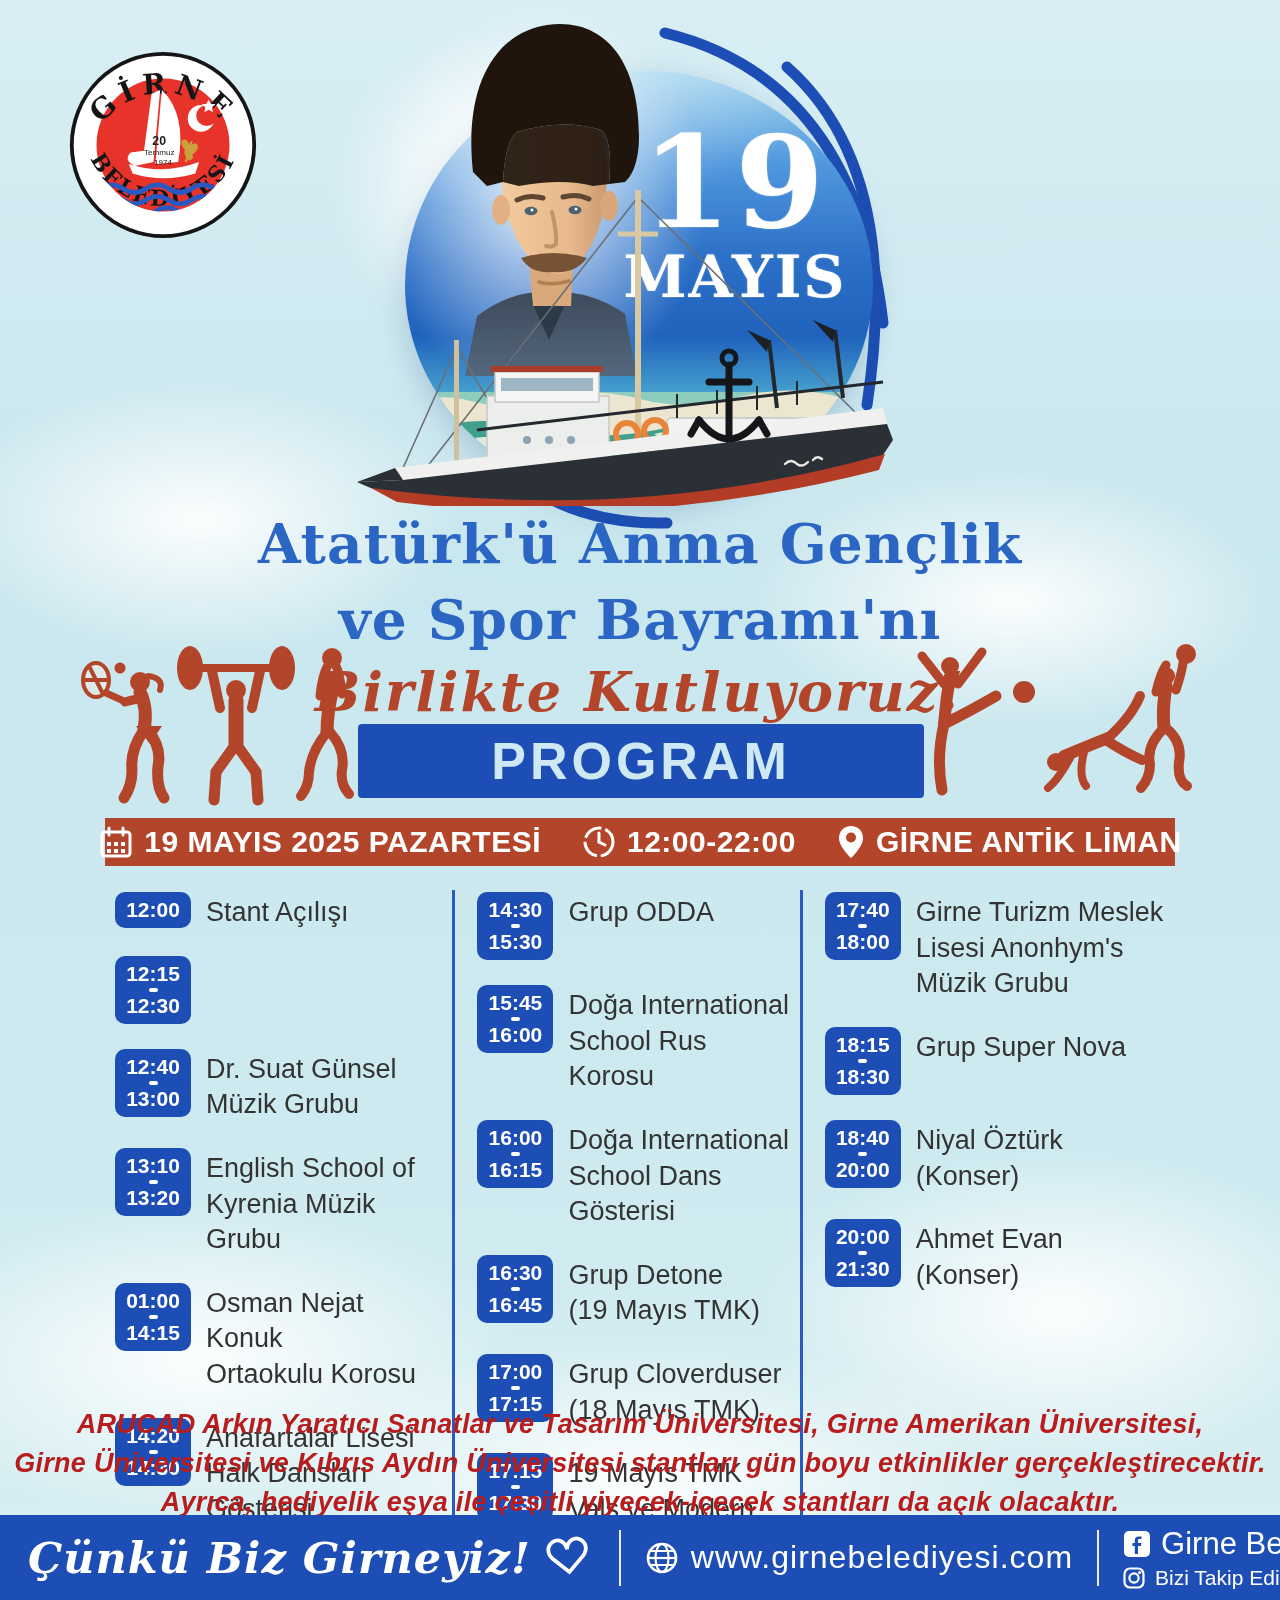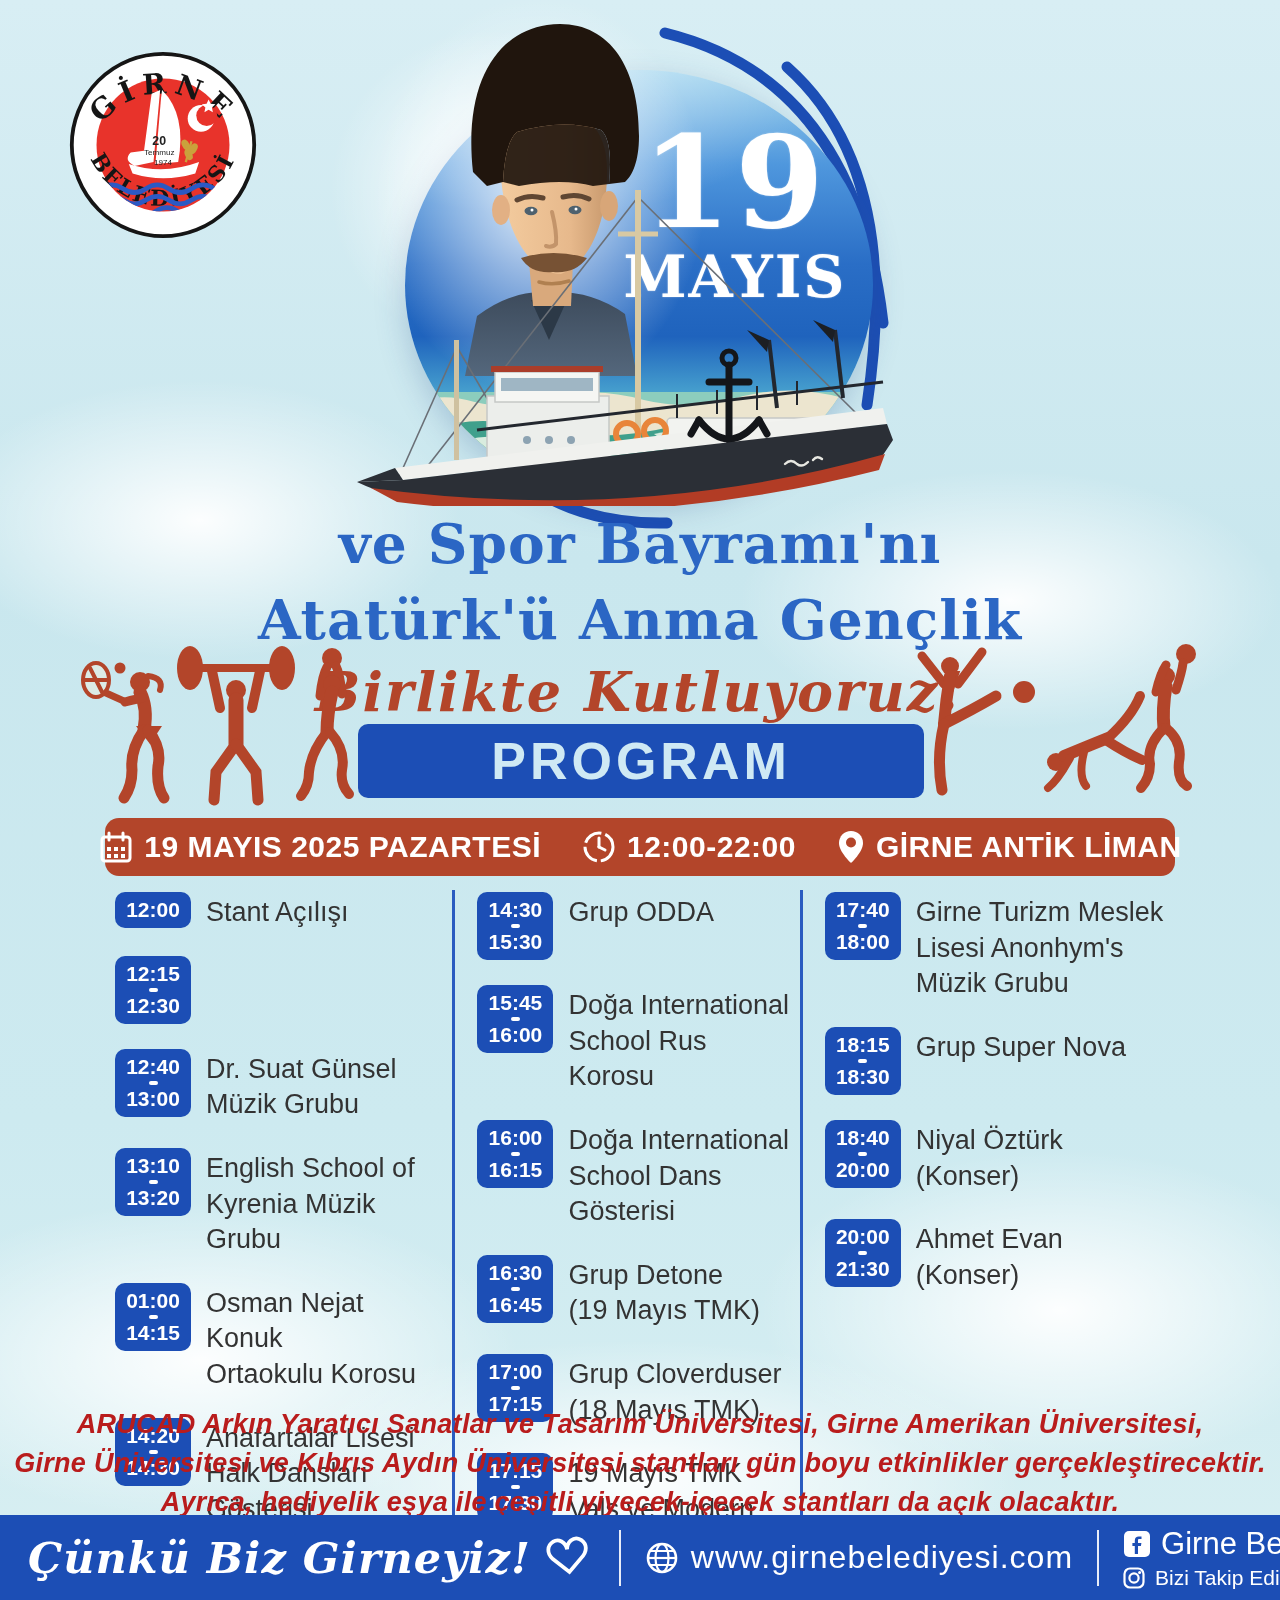--- a/index.html
+++ b/index.html
@@ -35,26 +35,26 @@
     font-family:"DejaVu Serif",serif;font-weight:700;}
   .title .line{font-size:55px;line-height:1.38;letter-spacing:1px;}
   .subtitle{position:absolute;left:0;top:660px;width:100%;text-align:center;color:#b3452a;
     font-family:"DejaVu Serif",serif;font-style:italic;font-weight:700;font-size:54px;letter-spacing:2px;}
 
   .sil{position:absolute;width:312px;height:172px;}
   .sil-left{left:68px;top:638px;}
   .sil-right{left:898px;top:638px;}
 
   
-  .program-btn{position:absolute;left:358px;top:724px;width:566px;height:74px;background:#1c4eb5;border-radius:10px;
+  .program-btn{position:absolute;left:358px;top:724px;width:566px;height:74px;background:#1c4eb5;border-radius:4px;
     display:flex;align-items:center;justify-content:center;}
   .program-btn span{color:#cfe9f4;font-size:52px;font-weight:800;letter-spacing:4px;}
 
   
-  .info-bar{position:absolute;left:105px;top:818px;width:1070px;height:58px;background:#b3452a;border-radius:14px;
+  .info-bar{position:absolute;left:105px;top:818px;width:1070px;height:48px;background:#b3452a;border-radius:0;
     display:flex;align-items:center;justify-content:center;gap:40px;}
   .info-item{display:flex;align-items:center;gap:10px;color:#fff;font-weight:700;font-size:30px;letter-spacing:.5px;white-space:nowrap;}
   .info-item svg{display:block;}
 
   
   .schedule{position:absolute;left:105px;top:890px;width:1070px;height:556px;display:grid;grid-template-columns:1fr 1fr 1.08fr;}
   .schedule-col{padding:2px 6px 0 10px;}
   .schedule-col + .schedule-col{border-left:3px solid #2a5bc0;padding-left:22px;}
   .sched-item{display:flex;align-items:flex-start;gap:15px;margin-bottom:25px;}
   .time-badge{background:#1c4eb5;color:#fff;border-radius:10px;text-align:center;
@@ -270,22 +270,22 @@
     <g stroke="#e8e8e2" stroke-width="2.4" fill="none" stroke-linecap="round">
       <path d="M448,292 q6,-6 12,0 q5,4 11,-2"></path>
         <path d="M476,288 q4,-5 9,-1"></path>
     </g>
 
     <path d="M34,316 Q300,352 548,282 L542,298 Q300,360 60,330 Z" fill="#b23c25"></path>
   </svg>
 </div>
 
 <div class="title">
+  <div class="line">Atatürk'ü Anma Gençlik</div>
   <div class="line">ve Spor Bayramı'nı</div>
-  <div class="line">Atatürk'ü Anma Gençlik</div>
 </div>
 <div class="subtitle">Birlikte Kutluyoruz!</div>
 
 <svg class="sil sil-left" viewBox="0 0 312 172">
   <g stroke="#b3452a" fill="none" stroke-linecap="round">
 
     <ellipse cx="28" cy="42" rx="13" ry="17" fill="#dcebe6" stroke-width="4"></ellipse>
     <g stroke-width="4">
         <line x1="22" y1="30" x2="34" y2="54"></line>
         <line x1="17" y1="42" x2="39" y2="42"></line>

